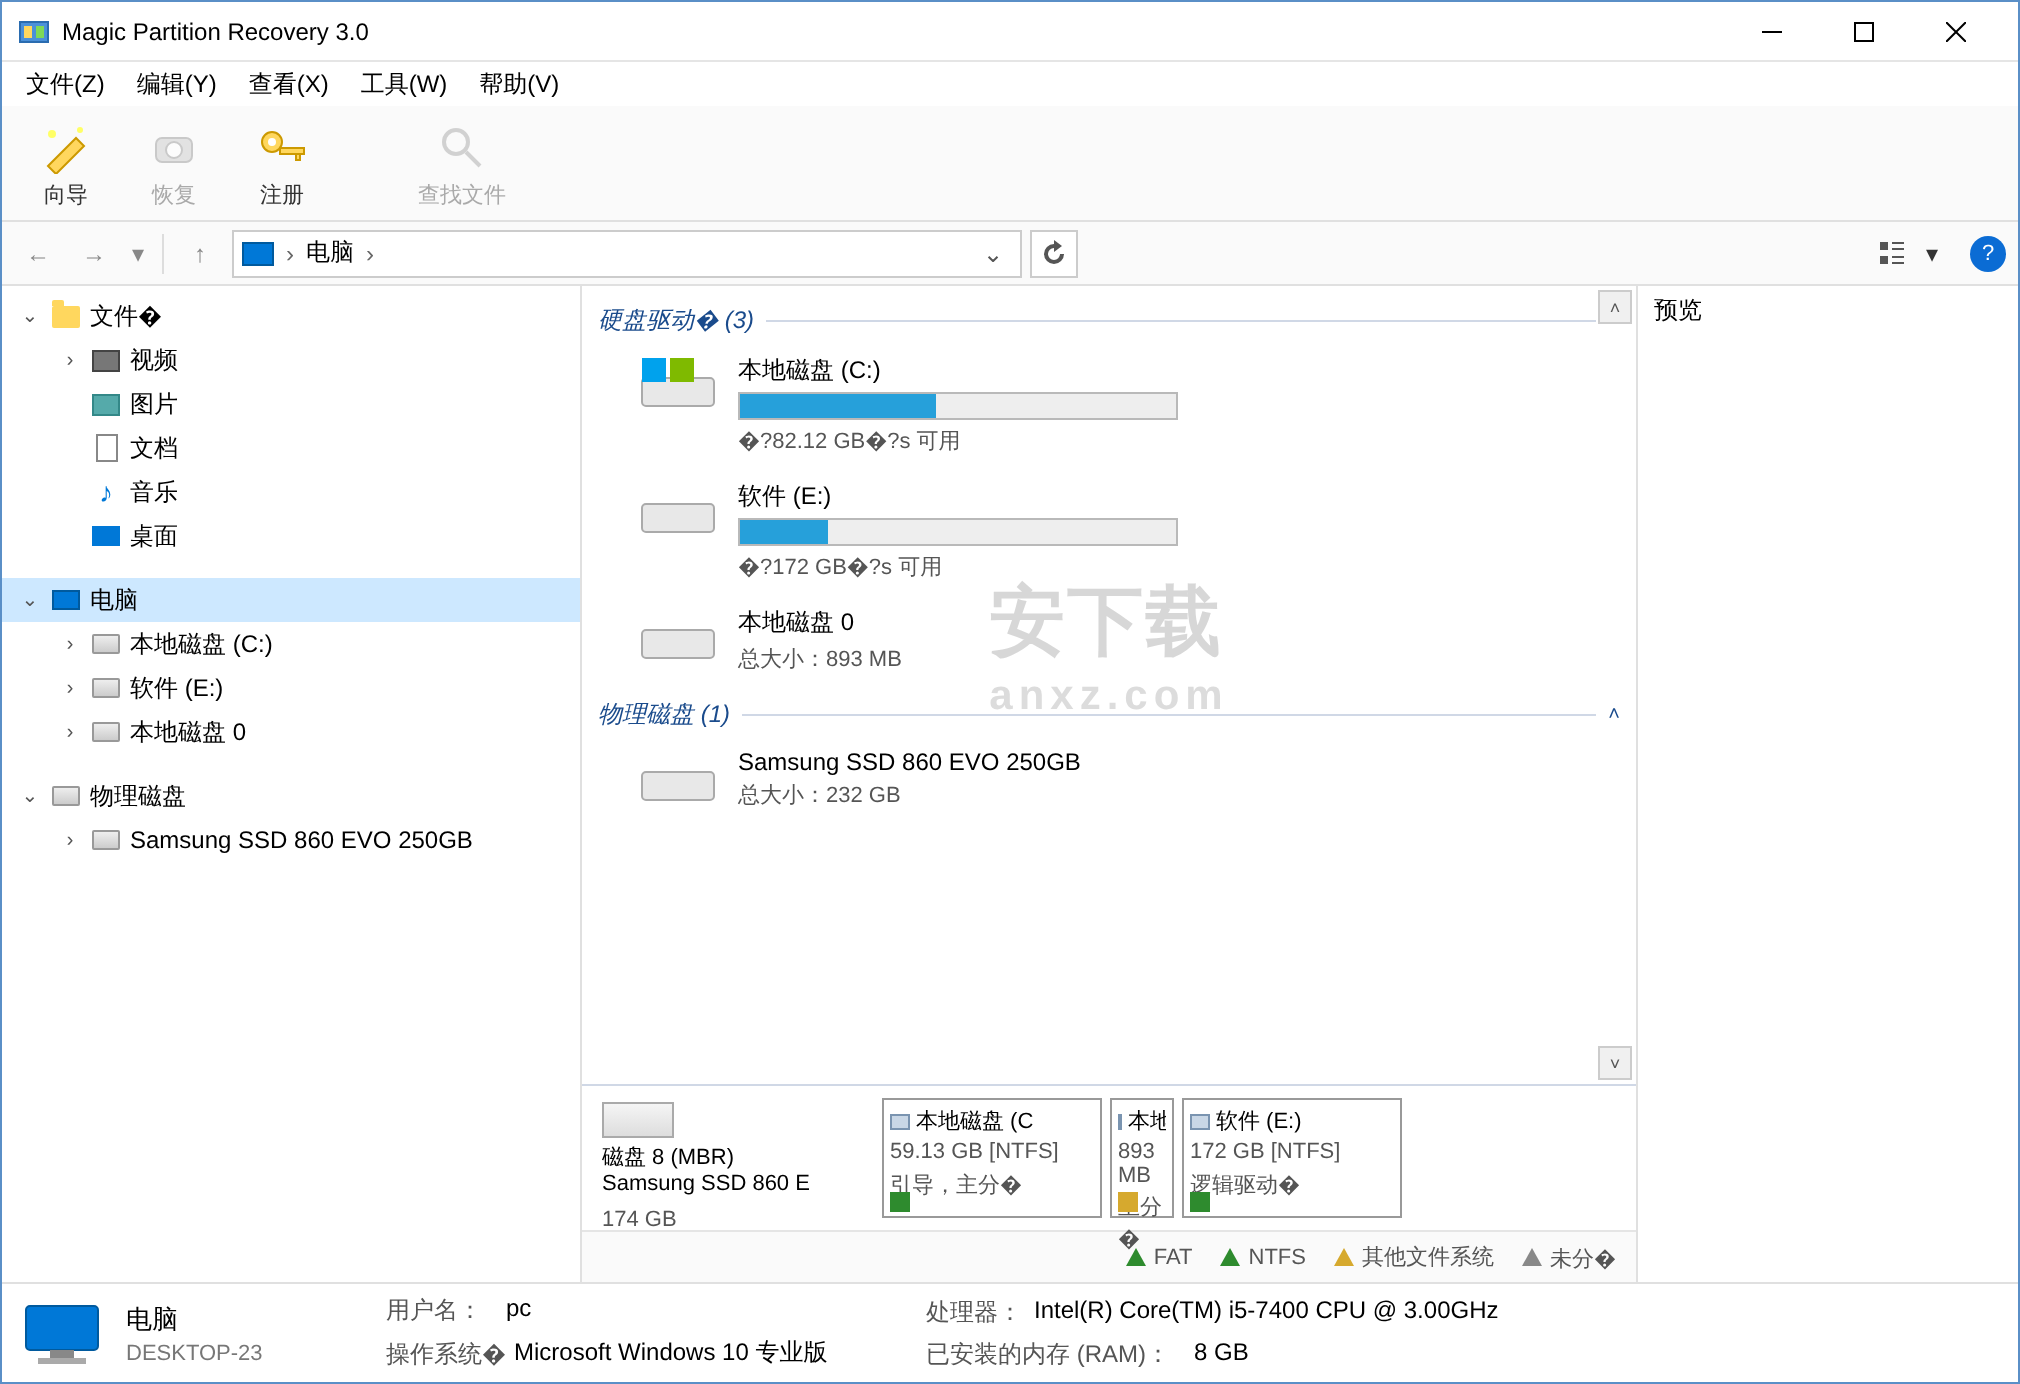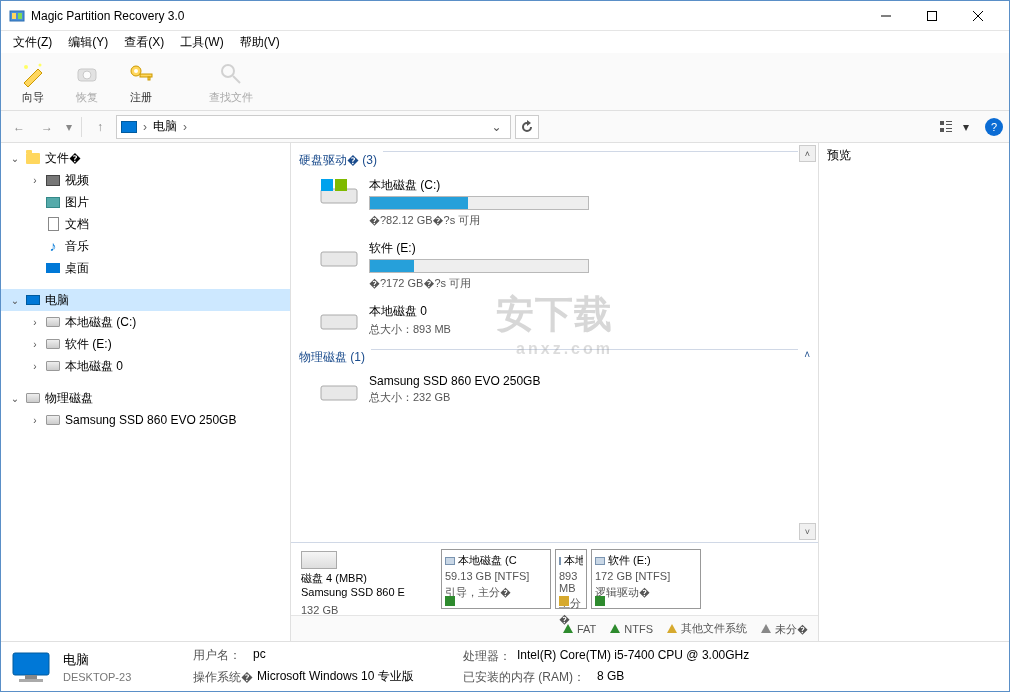--- a/index.html
+++ b/index.html
@@ -52,21 +52,21 @@
 .ic-drive { width:14px; height:10px; background:linear-gradient(#eee,#ccc); border:1px solid #999; border-radius:1px;}
 .ic-pc { width:14px; height:10px; background:#0078d7; border:1px solid #005a9e;}
 .ic-music { color:#0078d7; font-size:14px; }
 .ic-desktop { width:14px; height:10px; background:#0078d7; }
 .ic-doc { width:11px; height:14px; background:#fff; border:1px solid #888;}
 .ic-pic { width:14px; height:11px; background:#5aa; border:1px solid #388;}
 .ic-vid { width:14px; height:11px; background:#777; border:1px solid #444;}
 
 .center { flex: 1; display: flex; flex-direction: column; border-right: 1px solid #e0e0e0; position: relative; }
 .list-area { flex: 1; overflow-y: auto; padding: 4px 6px; }
-.group-hdr { display: flex; gap: 6px; color: #1a4b8c; font-size: 12px; padding: 4px 2px; }
+.group-hdr { display: flex; align-items: center; gap: 6px; color: #1a4b8c; font-size: 12px; padding: 4px 2px; font-style: italic; }
 .group-hdr .line { flex: 1; height: 1px; background: #d0d8e6; }
 .group-hdr .chev { color: #1a4b8c; font-size: 10px; }
 .drive-row { display: flex; align-items: flex-start; gap: 10px; padding: 4px 4px 8px 22px; }
 .drive-row .dico { width: 40px; height: 30px; display:flex; align-items:center; justify-content:center; }
 .drive-body { flex: 1; }
 .drive-name { font-size: 12px; margin-bottom: 2px; }
 .drive-bar { width: 220px; height: 14px; border: 1px solid #b9b9b9; background: #eee; margin-bottom: 2px; position:relative;}
 .drive-bar .fill { position:absolute; left:0; top:0; bottom:0; background:#26a0da; }
 .drive-info { font-size: 11px; color: #555; }
 .scroll-btn { position: absolute; right: 2px; width: 17px; height: 17px; background: #f0f0f0; border: 1px solid #ccc; display:flex; align-items:center; justify-content:center; font-size:9px; color:#555;}
@@ -99,21 +99,21 @@
 
 .statusbar { height: 50px; display:flex; align-items:center; padding:4px 8px; gap:10px; border-top:1px solid #e0e0e0; background:#fff;}
 .sb-icon { width:44px; height:36px; }
 .sb-col { display:flex; flex-direction:column; font-size:11px; gap:2px;}
 .sb-row { display:flex; gap:4px;}
 .sb-label { color:#555; min-width:56px;}
 .sb-val { color:#000;}
 .sb-group { display:flex; flex-direction: column; gap: 4px; }
 
 .watermark { position:absolute; top:45%; left:50%; transform:translate(-50%,-50%); font-size:38px; color:rgba(140,140,140,.35); pointer-events:none; font-weight: bold; letter-spacing: 1px; white-space: nowrap;}
-.watermark .sub { font-size: 16px; display:block; text-align:right; letter-spacing: 3px; color: rgba(140,140,140,.3);}
+.watermark .sub { font-size: 21px; display:block; text-align:right; letter-spacing: 3px; color: rgba(140,140,140,.3);}
 
 svg { display:block;}
 </style>
 </head>
 <body>
 
 <div class="titlebar">
   <span class="icon">
     <svg width="16" height="16">
         <rect x="1" y="3" width="14" height="10" fill="#4a90d9" stroke="#2a6cb0"></rect>
@@ -394,23 +394,23 @@
         </div>
       </div>
 
       <div class="scroll-btn" style="bottom:2px">˅</div>
     </div>
 
     <div class="drive-mgmt">
       <div class="dm-body">
         <div class="dm-disk">
           <div class="di"></div>
-          <div class="l1">磁盘 4 (MBR)</div>
+          <div class="l1">磁盘 8 (MBR)</div>
           <div class="l1">Samsung SSD 860 E</div>
-          <div class="l2"><span>132 GB</span></div>
+          <div class="l2"><span>174 GB</span></div>
           <div class="l1" style="color:#555">物理磁盘</div>
         </div>
         <div class="dm-part">
           <div class="pn">
               <span class="pi"></span>
               <span>本地磁盘 (C</span>
             </div>
           <div class="pd">59.13 GB [NTFS]</div>
           <div class="pd">引导，主分�</div>
           <div class="tag" style="background:#2e8b2e"></div>

